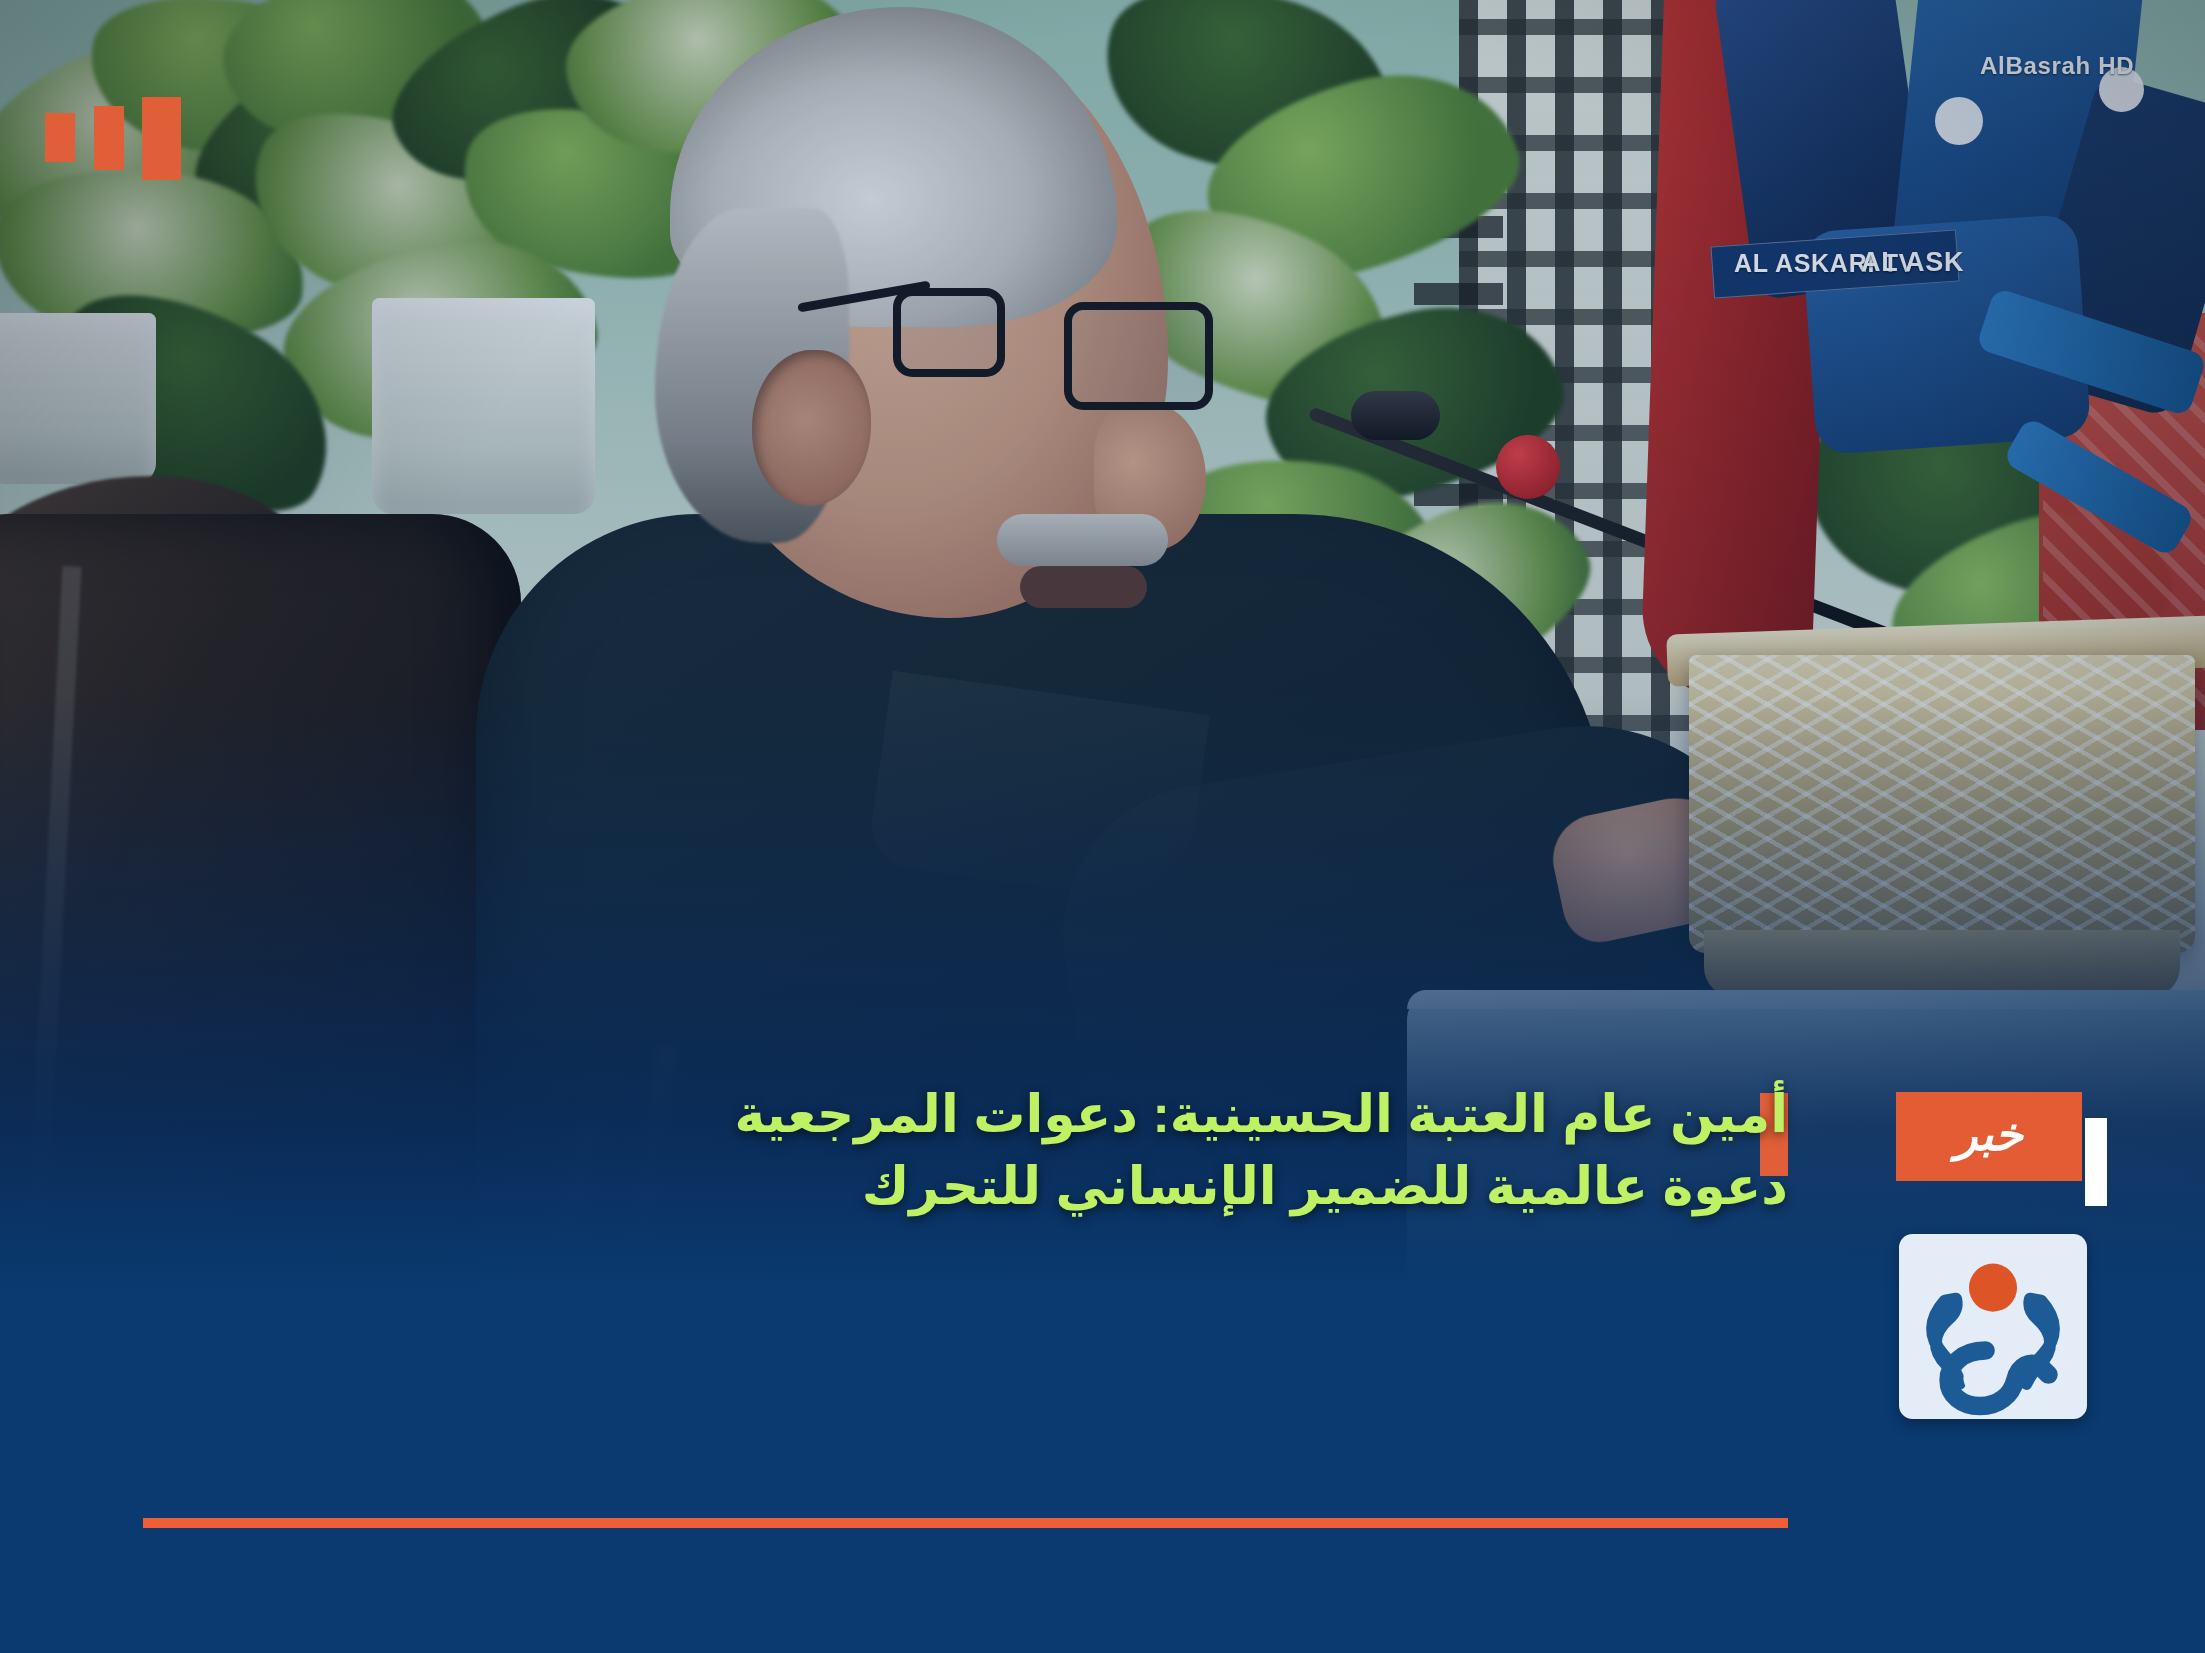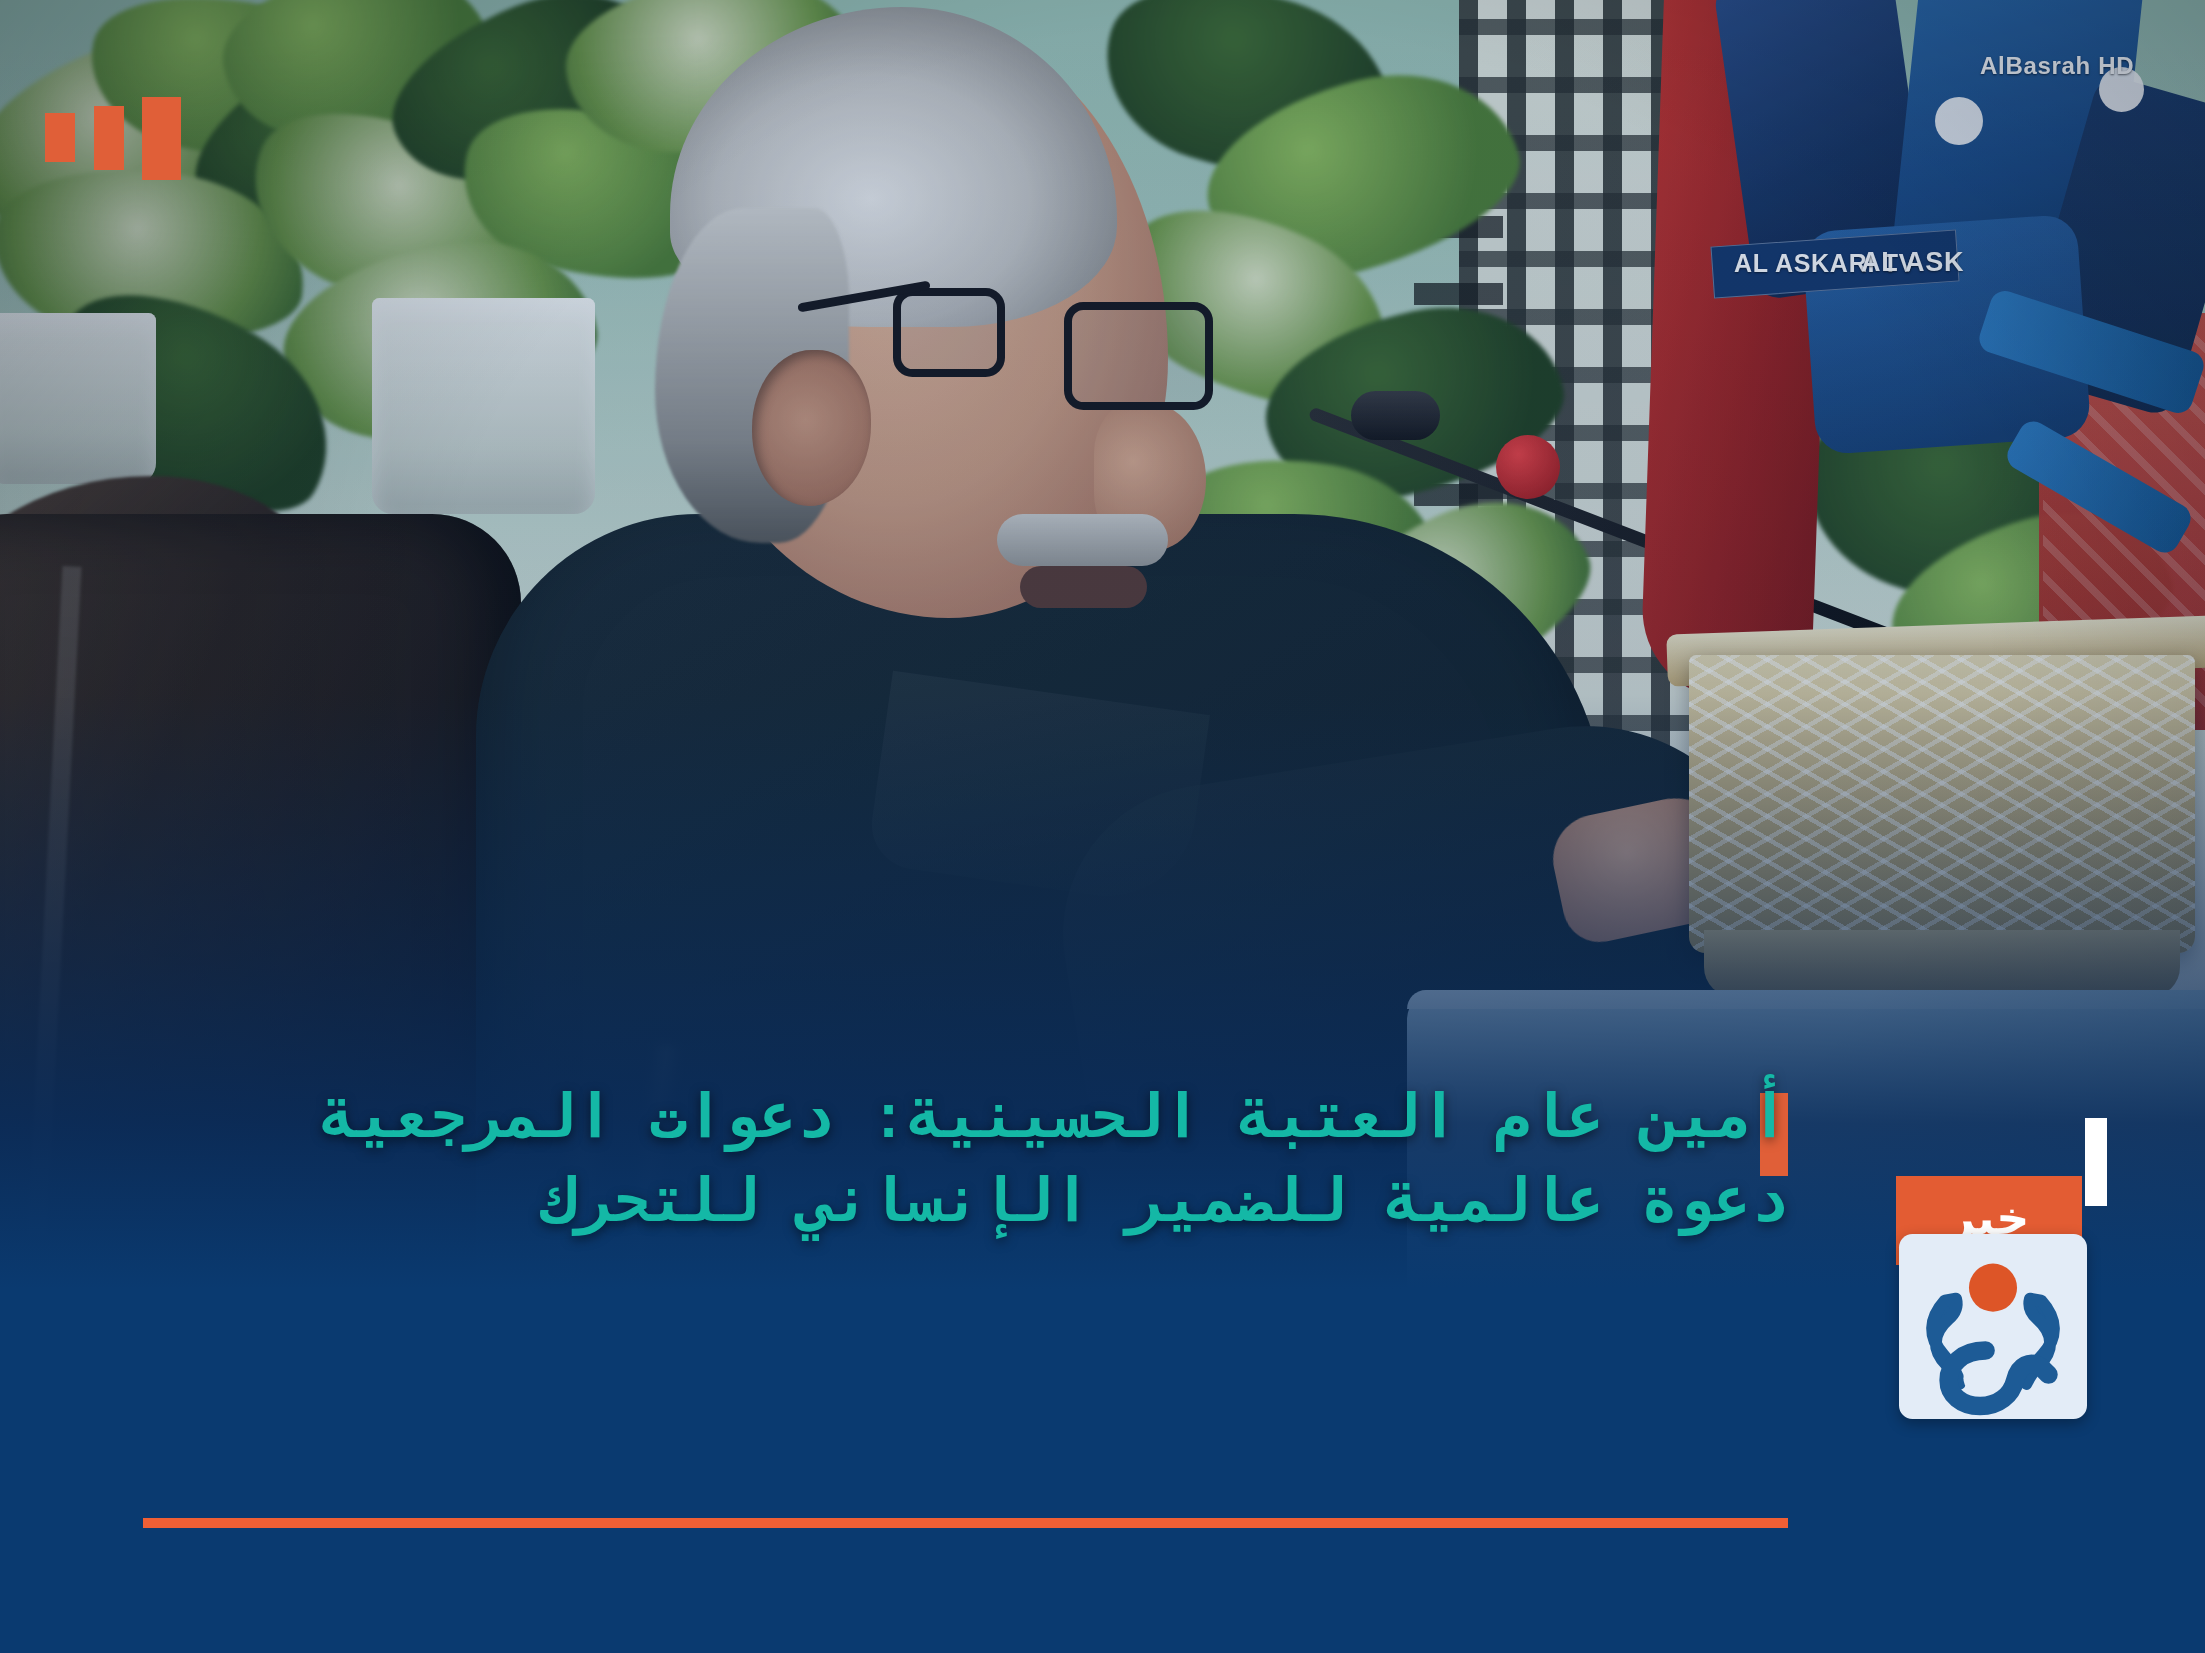--- a/index.html
+++ b/index.html
@@ -164,35 +164,35 @@
 
   
   .wm{position:absolute;left:45px;top:97px;display:flex;align-items:flex-start;gap:18.6px;}
   .wm i{display:block;background:#e05f38;}
   .wm i:nth-child(1){width:39px;height:83px;}
   .wm i:nth-child(2){width:30px;height:64px;margin-top:9px;}
   .wm i:nth-child(3){width:30px;height:49px;margin-top:16.4px;}
 
   
   .headline{position:absolute;right:417px;left:112px;top:1079px;
-        text-align:right;color:#14b8a6;direction:rtl;
-        font-weight:700;font-size:61px;line-height:1.38;
+        text-align:right;color:#bef264;direction:rtl;
+        font-weight:700;font-size:52px;line-height:1.38;
         letter-spacing:0.4px;
-        text-shadow:0 3px 10.4px rgba(0,0,0,.55);font-family:Liberation Mono, monospace;}
+        text-shadow:0 3px 10.4px rgba(0,0,0,.55);}
   .headline .ln{display:block;white-space:nowrap;}
 
   .accent-bar{position:absolute;left:1760px;top:1093px;width:28px;height:83px;
         background:#e05f38;}
 
   .underline{position:absolute;left:143px;top:1518px;width:1645px;height:9.7px;
         background:#ef5f35;}
 
   
-  .badge{position:absolute;left:1896px;top:1176px;width:186px;height:89px;
-        background:#e35c33;display:flex;align-items:center;justify-content:center;}
+  .badge{position:absolute;left:1896px;top:1092px;width:186px;height:89px;
+        background:#e35c33;display:flex;align-items:center;justify-content:center;font-style:italic;}
   .badge span{color:#fff;font-size:46px;font-weight:700;line-height:1;
         transform:translateY(-3px);}
   .badge-tick{position:absolute;left:2085px;top:1118px;width:22px;height:88px;background:#fff;}
 
   .logo-tile{position:absolute;left:1899px;top:1234px;width:188px;height:185px;
         background:#e3ecf7;border-radius:13.4px;box-shadow:0 4.5px 13.4px rgba(0,0,0,.3);}
 
   .brand-name{position:absolute;left:1816px;top:1460px;width:389px;text-align:center;
         color:#fff;font-size:37px;font-weight:700;direction:rtl;
         text-shadow:0 1.5px 4.5px rgba(0,0,0,.5);}

